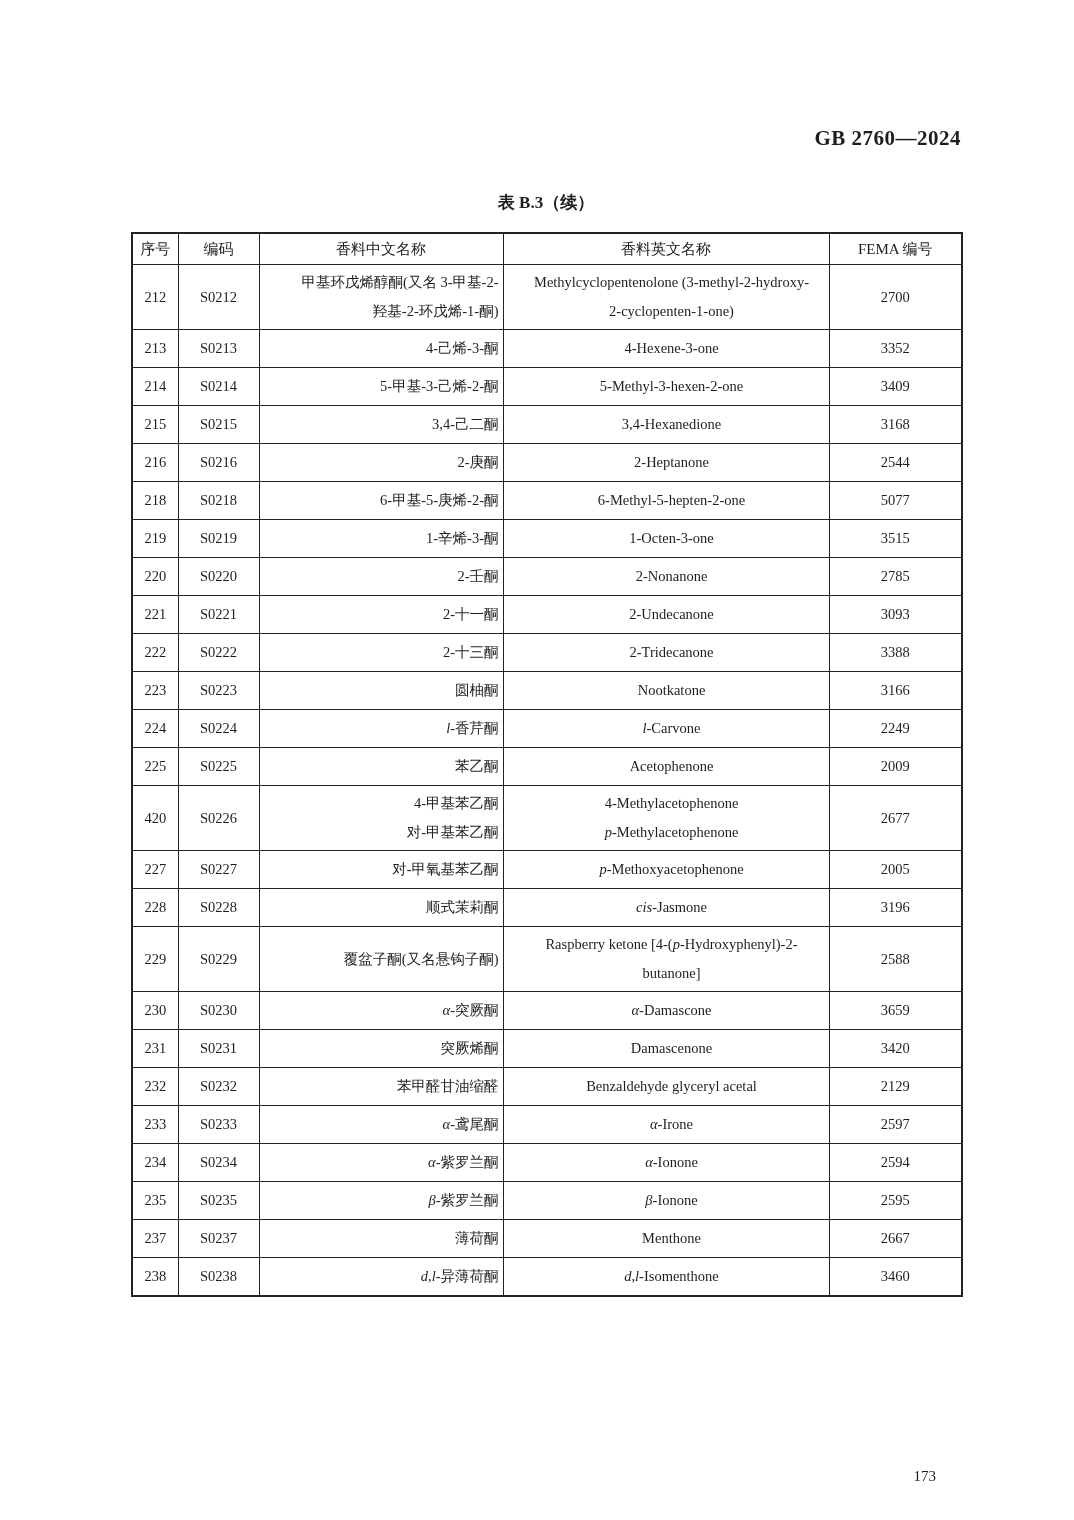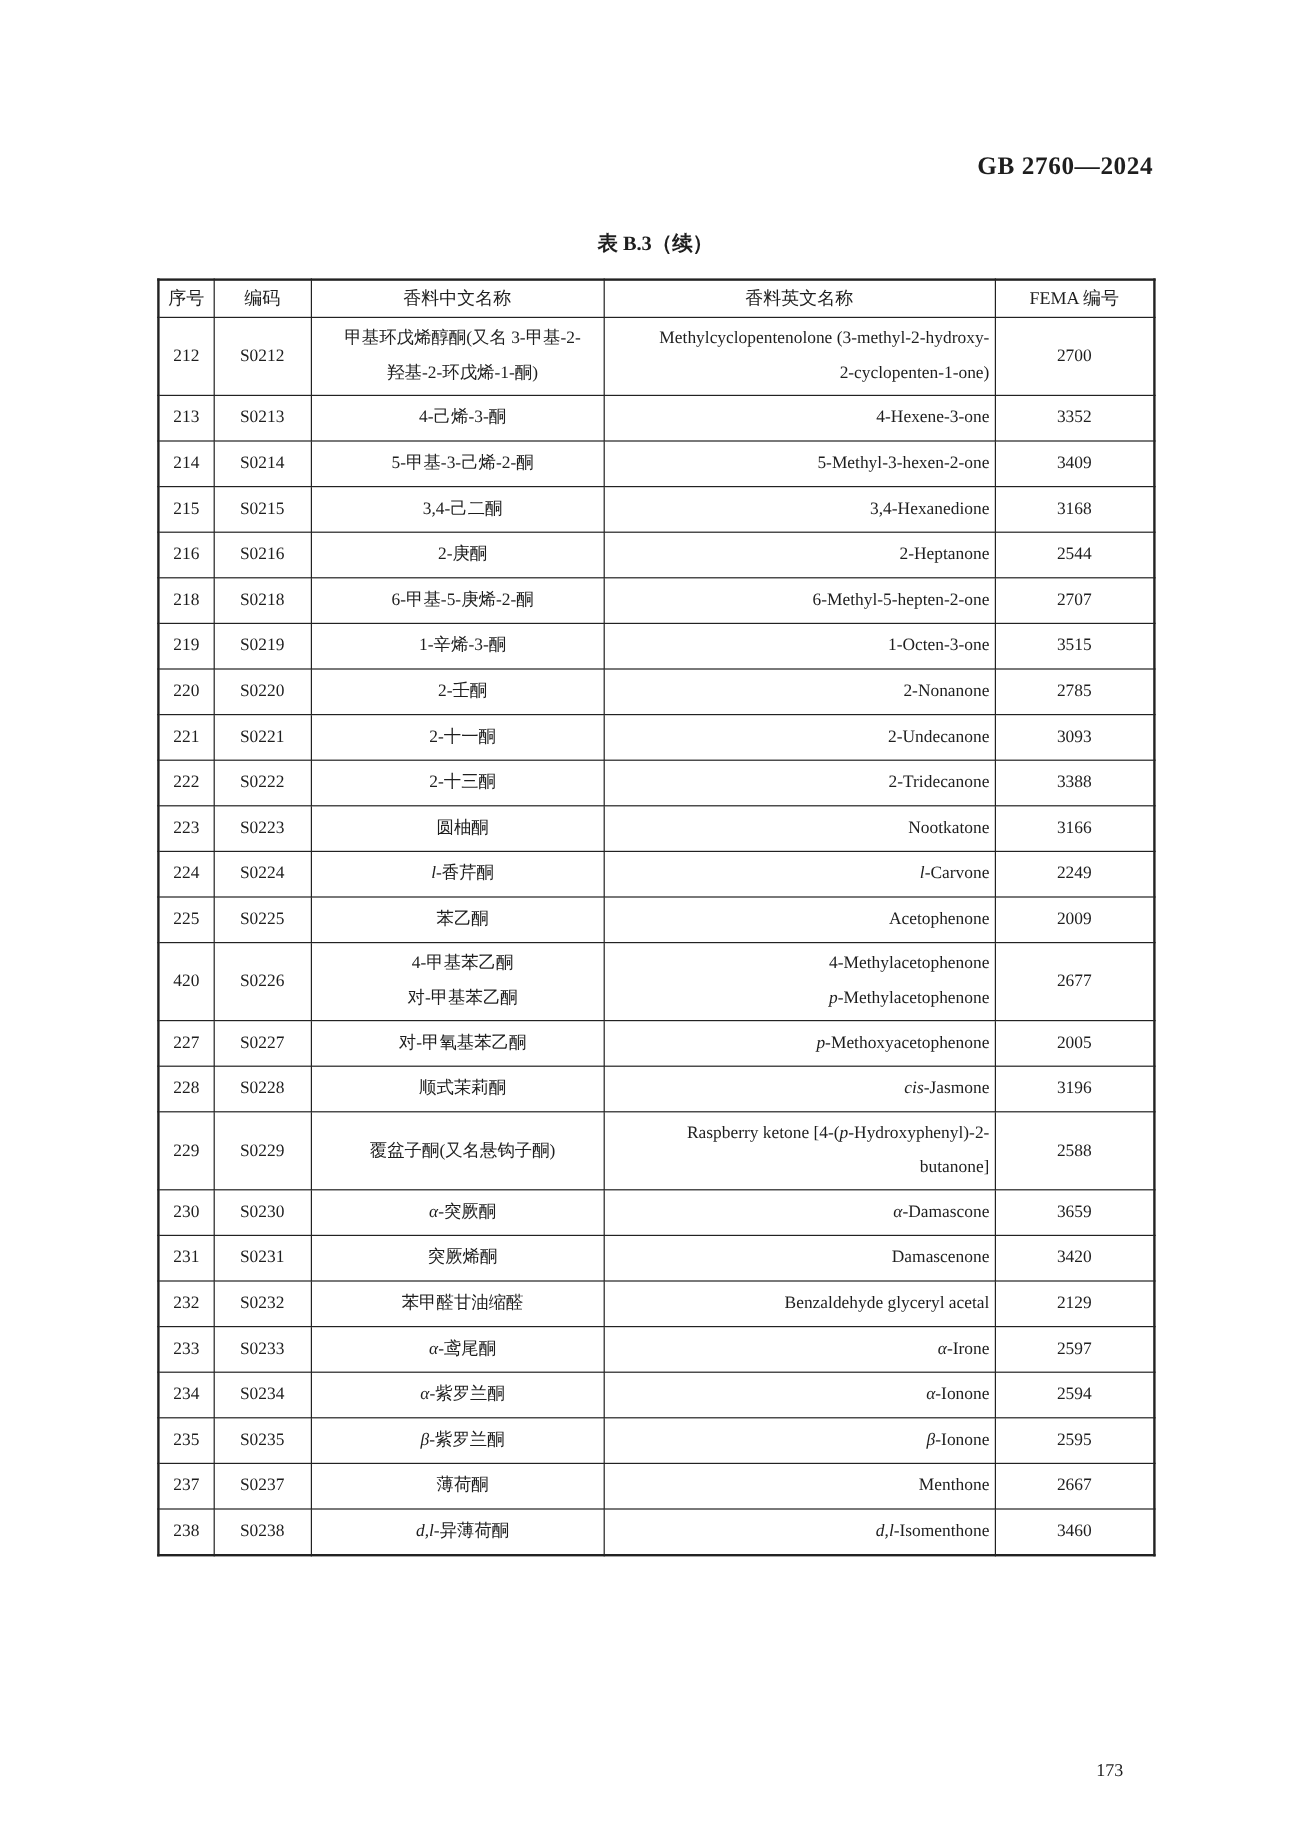--- a/index.html
+++ b/index.html
@@ -48,22 +48,22 @@
   }
   table.flavor-table th {
     height: 24px;
     font-size: 15px;
     text-align: center;
     line-height: 22px;
   }
   table.flavor-table td { height: 31px; }
   .col-seq   { width: 46px;  text-align: center; }
   .col-code  { width: 81px;  text-align: center; }
-  .col-zh    { width: 244px; text-align: center; padding-left: 13px !important; }
-  .col-en    { width: 326px; text-align: right; padding-left: 15px !important; }
+  .col-zh    { width: 244px; text-align: right; padding-left: 13px !important; }
+  .col-en    { width: 326px; text-align: center; padding-left: 15px !important; }
   .col-fema  { width: 133px; text-align: center; }
 
   .page-number {
     position: absolute;
     top: 1468px; right: 138px;
     font-size: 15px;
   }
 </style>
 </head>
 <body>
@@ -125,21 +125,21 @@
           <td class="col-code">S0216</td>
           <td class="col-zh">2-庚酮</td>
           <td class="col-en">2-Heptanone</td>
           <td class="col-fema">2544</td>
         </tr>
         <tr>
           <td class="col-seq">218</td>
           <td class="col-code">S0218</td>
           <td class="col-zh">6-甲基-5-庚烯-2-酮</td>
           <td class="col-en">6-Methyl-5-hepten-2-one</td>
-          <td class="col-fema">2707</td>
+          <td class="col-fema">5077</td>
         </tr>
         <tr>
           <td class="col-seq">219</td>
           <td class="col-code">S0219</td>
           <td class="col-zh">1-辛烯-3-酮</td>
           <td class="col-en">1-Octen-3-one</td>
           <td class="col-fema">3515</td>
         </tr>
         <tr>
           <td class="col-seq">220</td>

